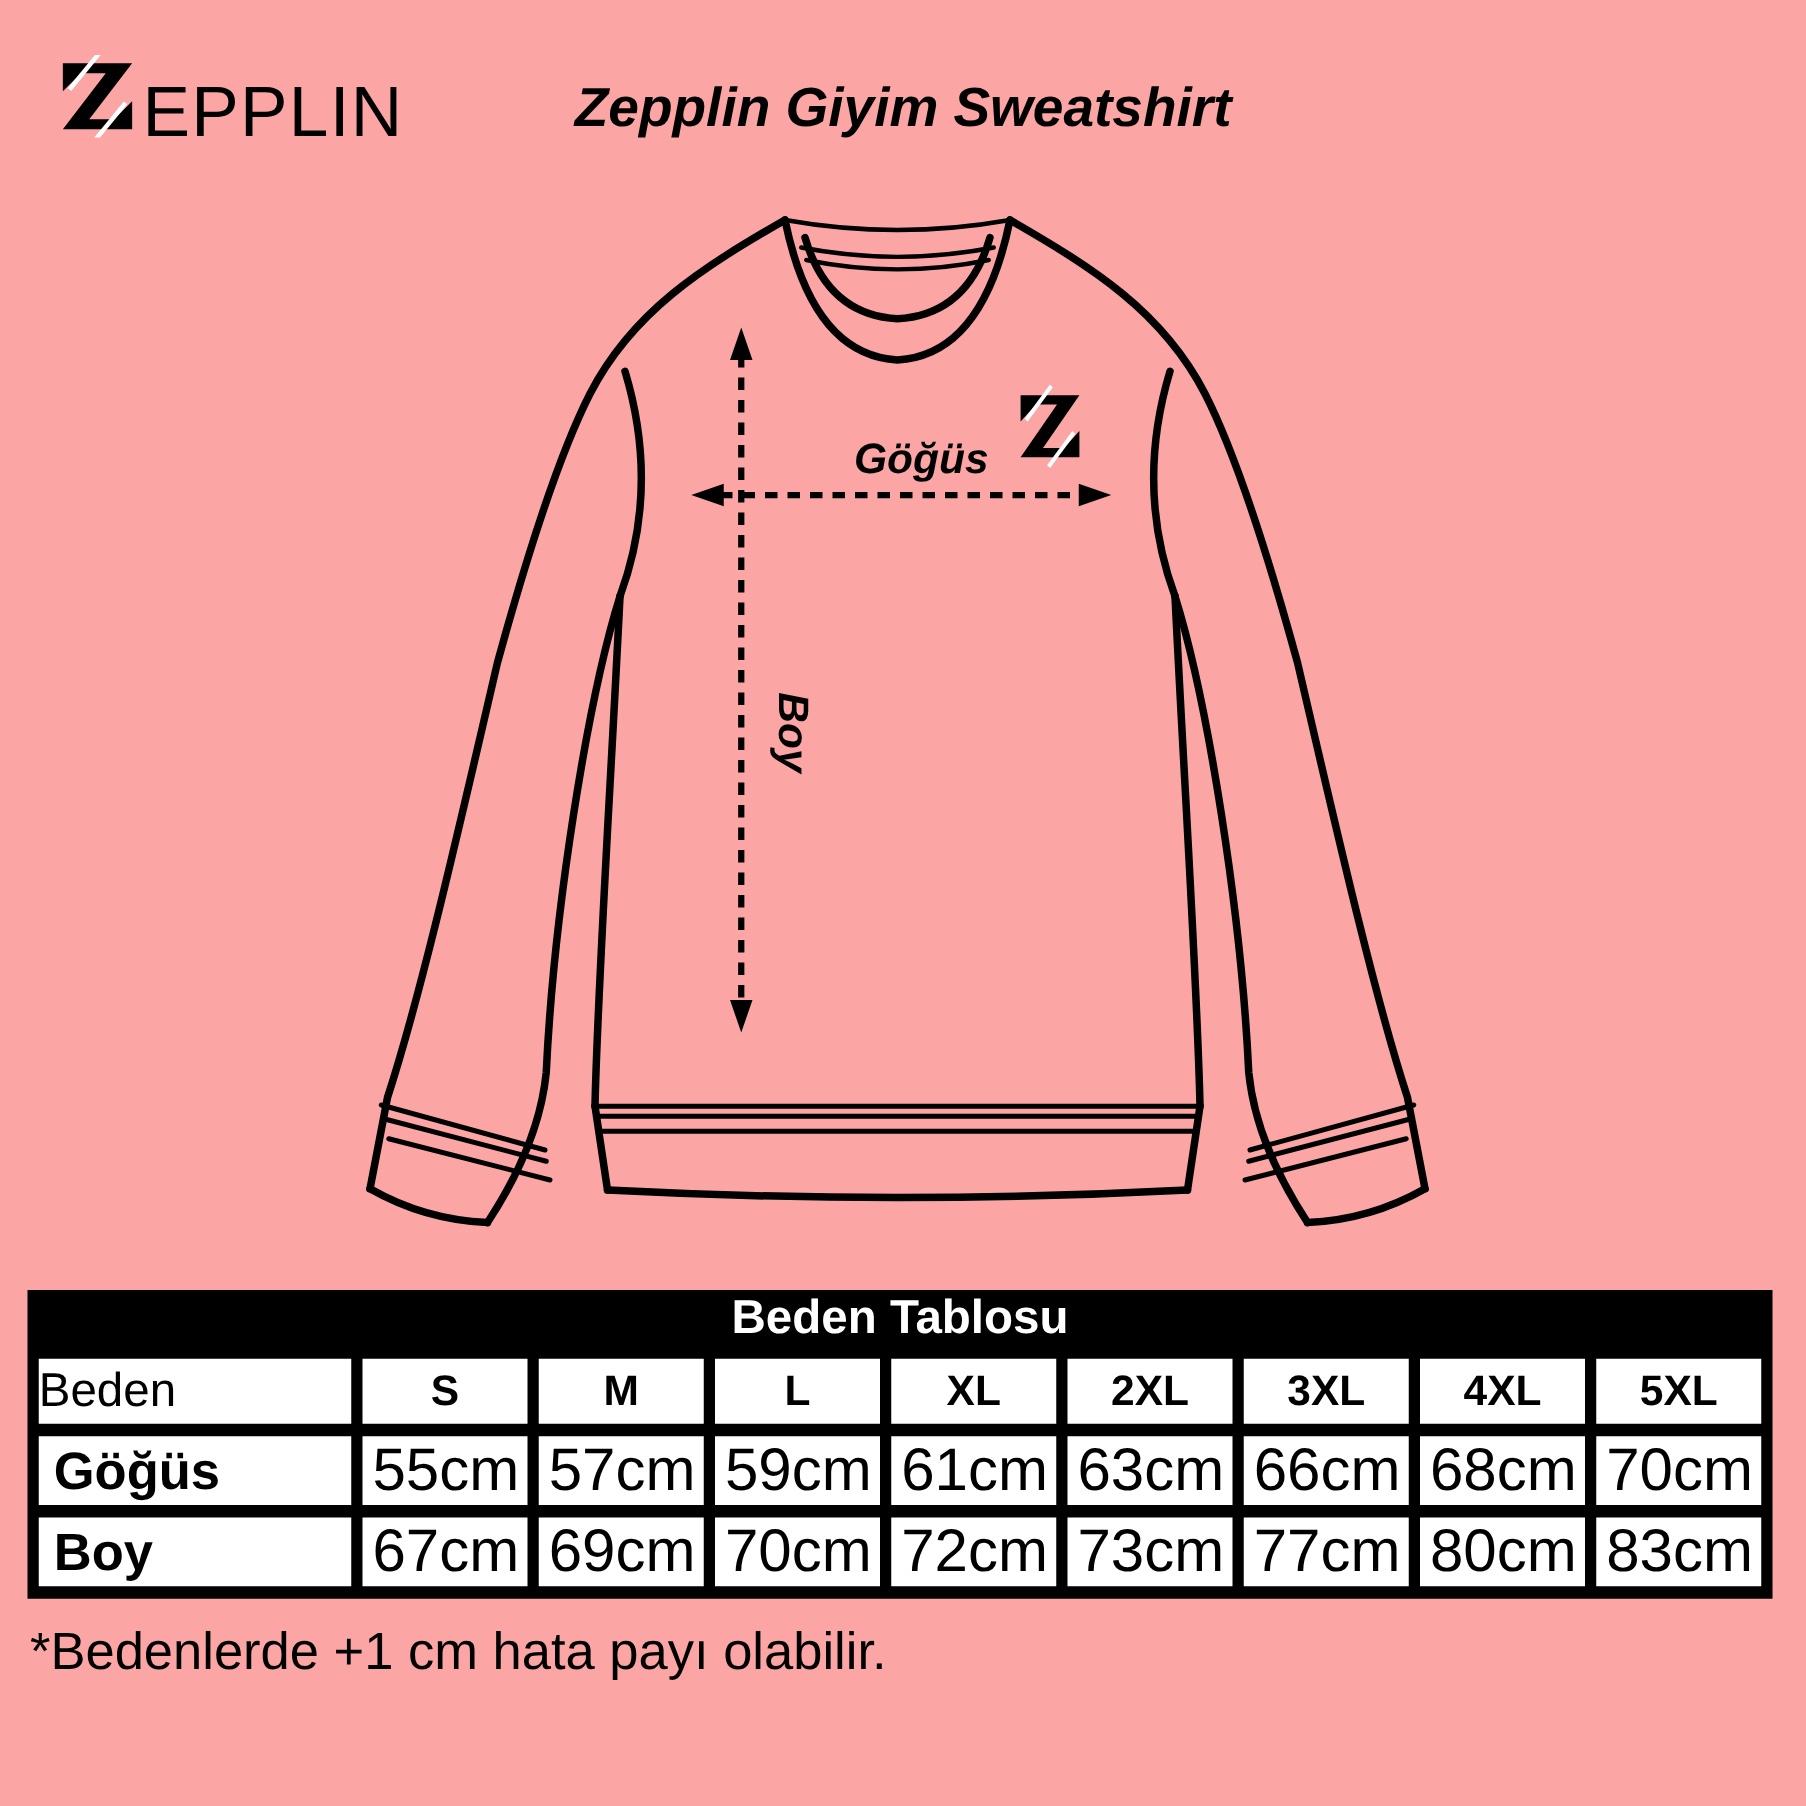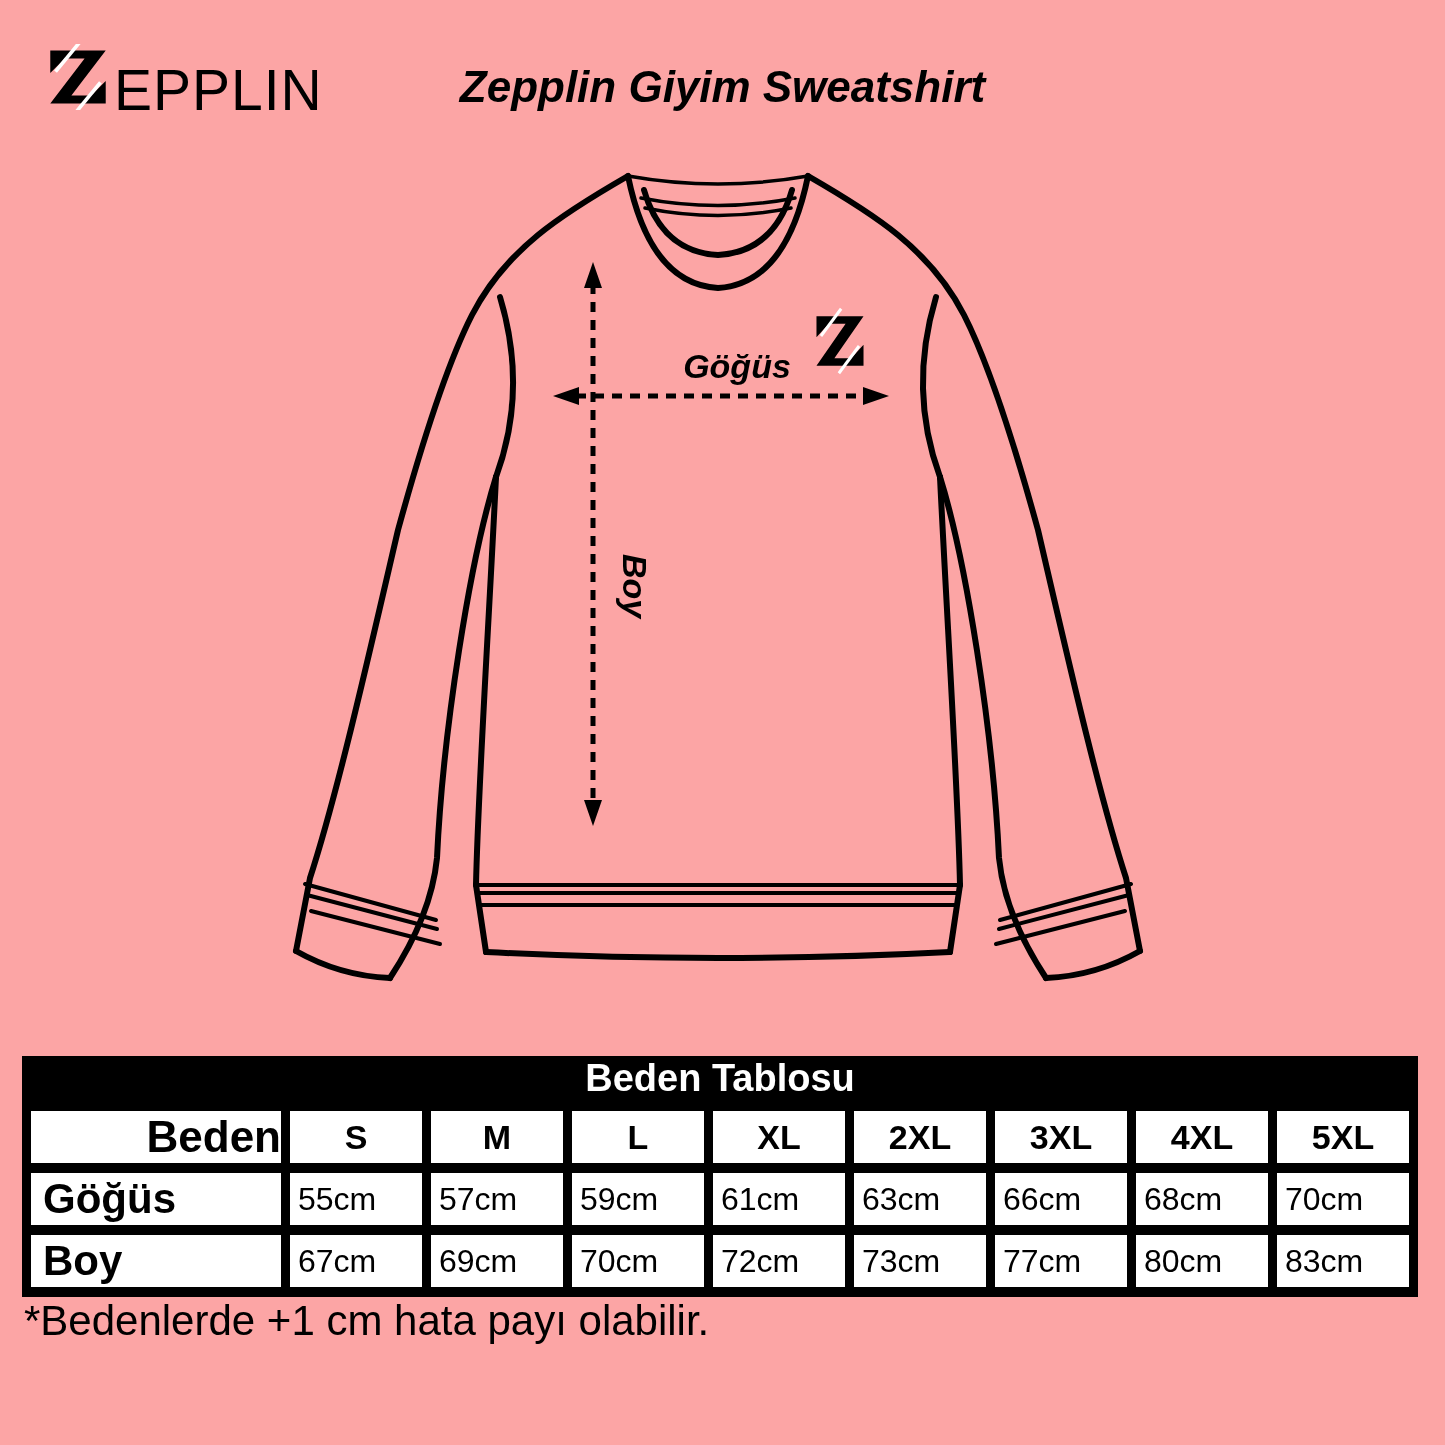--- a/index.html
+++ b/index.html
@@ -18,28 +18,28 @@
   .diagram { position:absolute; left:0; top:0; width:1445px; height:1050px; }
   .diagram text { font-family:"Liberation Sans", sans-serif; }
   .outline { fill:none; stroke:#000; stroke-width:6; stroke-linecap:round; stroke-linejoin:round; }
   .thin    { fill:none; stroke:#000; stroke-width:4; stroke-linecap:round; }
   .xthin   { fill:none; stroke:#000; stroke-width:3.5; stroke-linecap:round; }
   .dash    { fill:none; stroke:#000; stroke-width:5; stroke-dasharray:10 8; }
   .ahead   { fill:#000; stroke:none; }
   .mlabel  { font-size:34px; font-style:italic; font-weight:600; fill:#000; }
 
   
-  .table-wrap { position:absolute; left:22px; top:1056px; width:1396px; background:#000; }
+  .table-wrap { position:absolute; left:22px; top:1032px; width:1396px; background:#000; }
   .table-title { height:45px; display:flex; align-items:center; justify-content:center; color:#fff; font-size:38px; font-weight:800; }
   table.sizes { width:100%; border-collapse:separate; border-spacing:9px 10px; }
   table.sizes th, table.sizes td { background:#fff; height:52px; vertical-align:middle; }
-  table.sizes th.corner { width:250px; font-size:44px; font-weight:700; text-align:right; }
+  table.sizes th.corner { width:250px; font-size:38px; font-weight:400; text-align:left; }
   table.sizes th.size-h { font-size:34px; font-weight:800; text-align:center; }
   table.sizes th.row-label { font-size:42px; font-weight:800; text-align:left; padding-left:12px; }
-  table.sizes td.val { font-size:32px; font-weight:400; text-align:left; padding-left:8px; }
+  table.sizes td.val { font-size:48px; font-weight:400; text-align:left; padding-left:8px; }
 
   .footnote { position:absolute; left:24px; top:1297px; font-size:42px; font-weight:400; }
 </style>
 </head>
 <body>
 
 <div class="stage">
 
   <div class="brand">
     <svg width="80" height="66" viewBox="0 0 100 100" aria-hidden="true">

